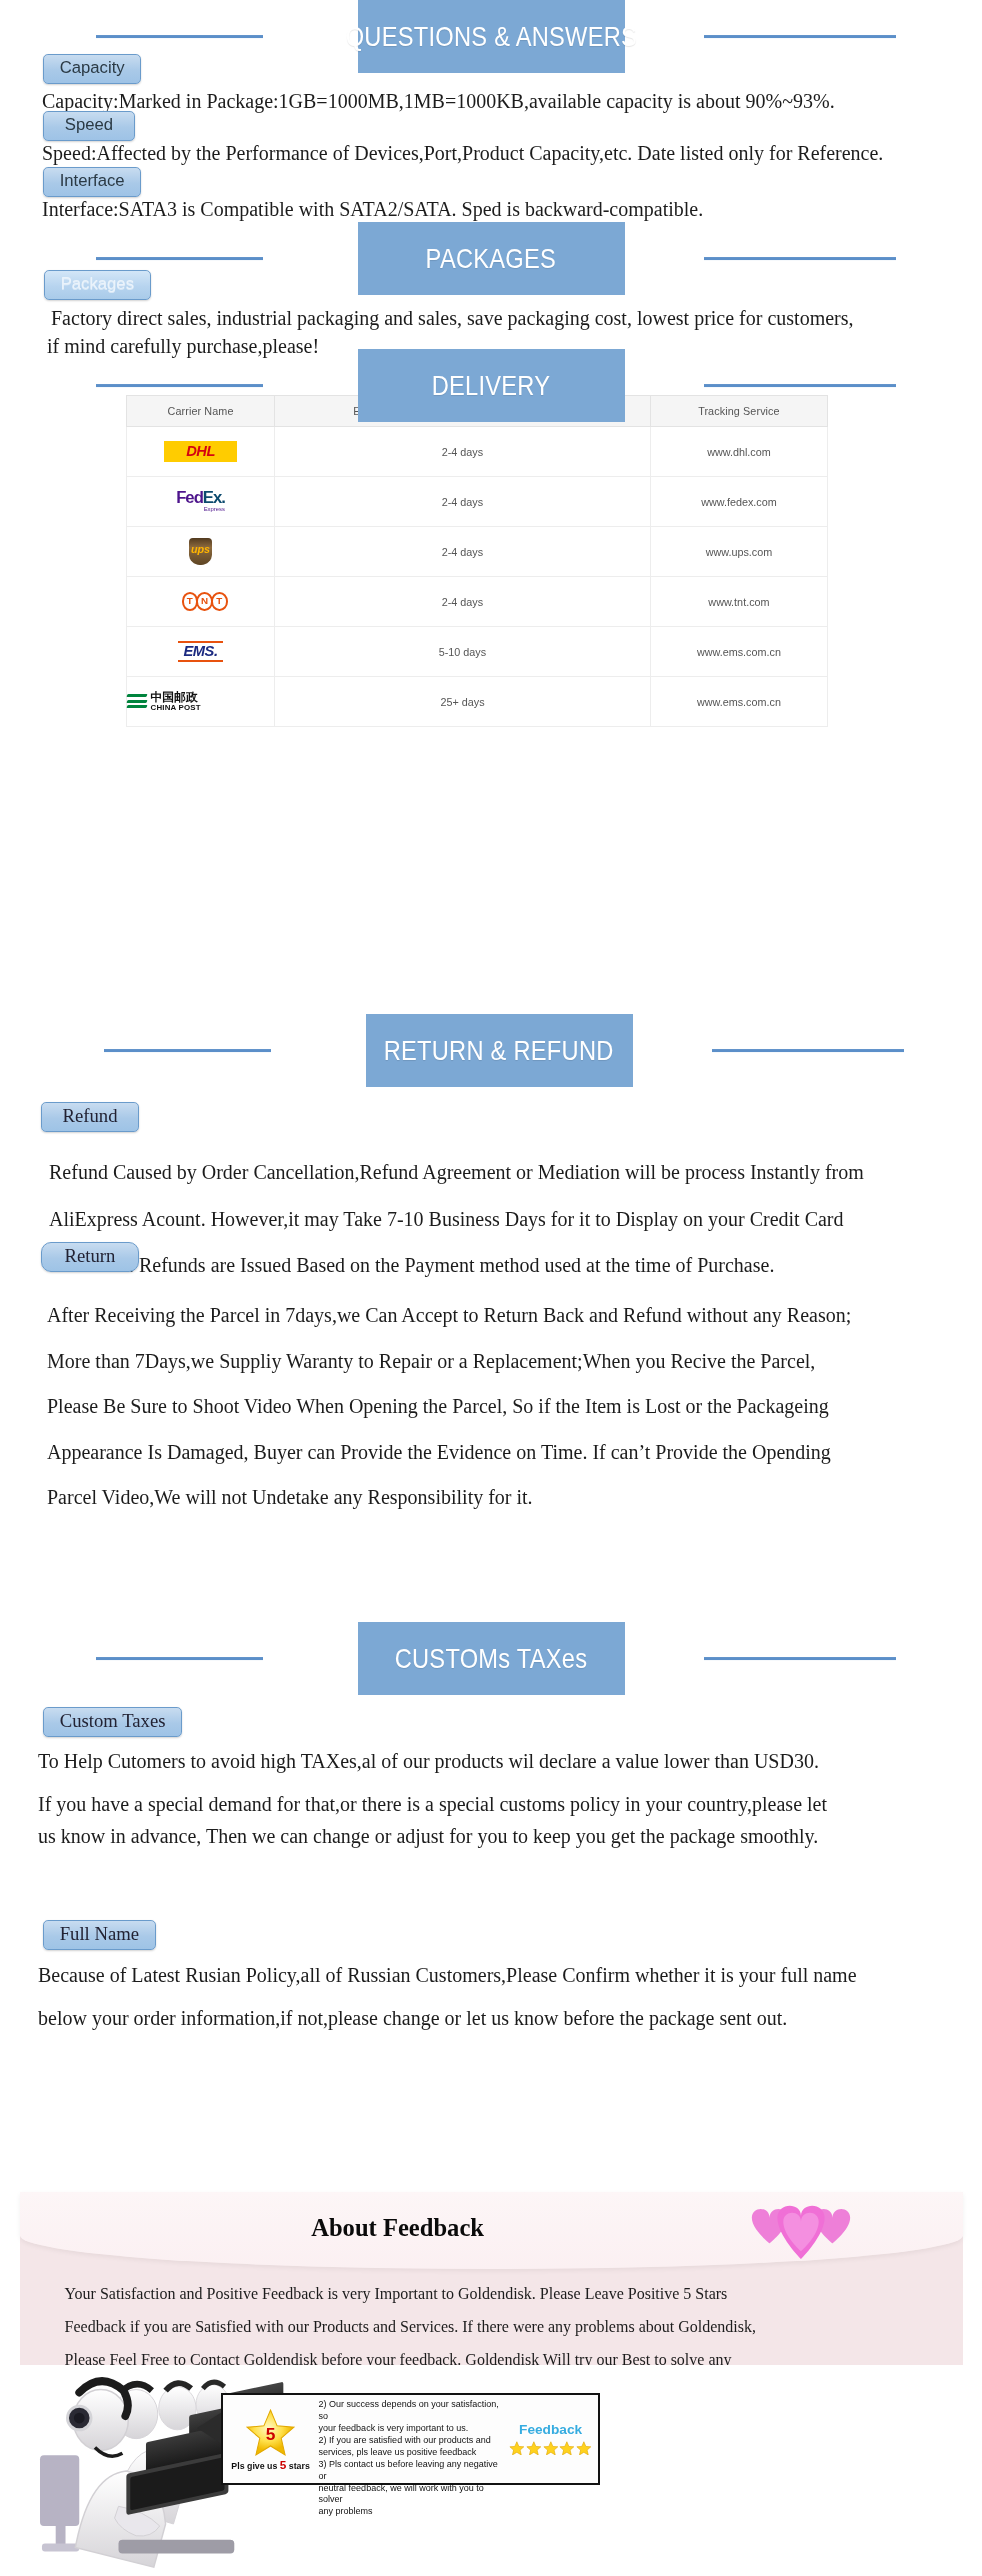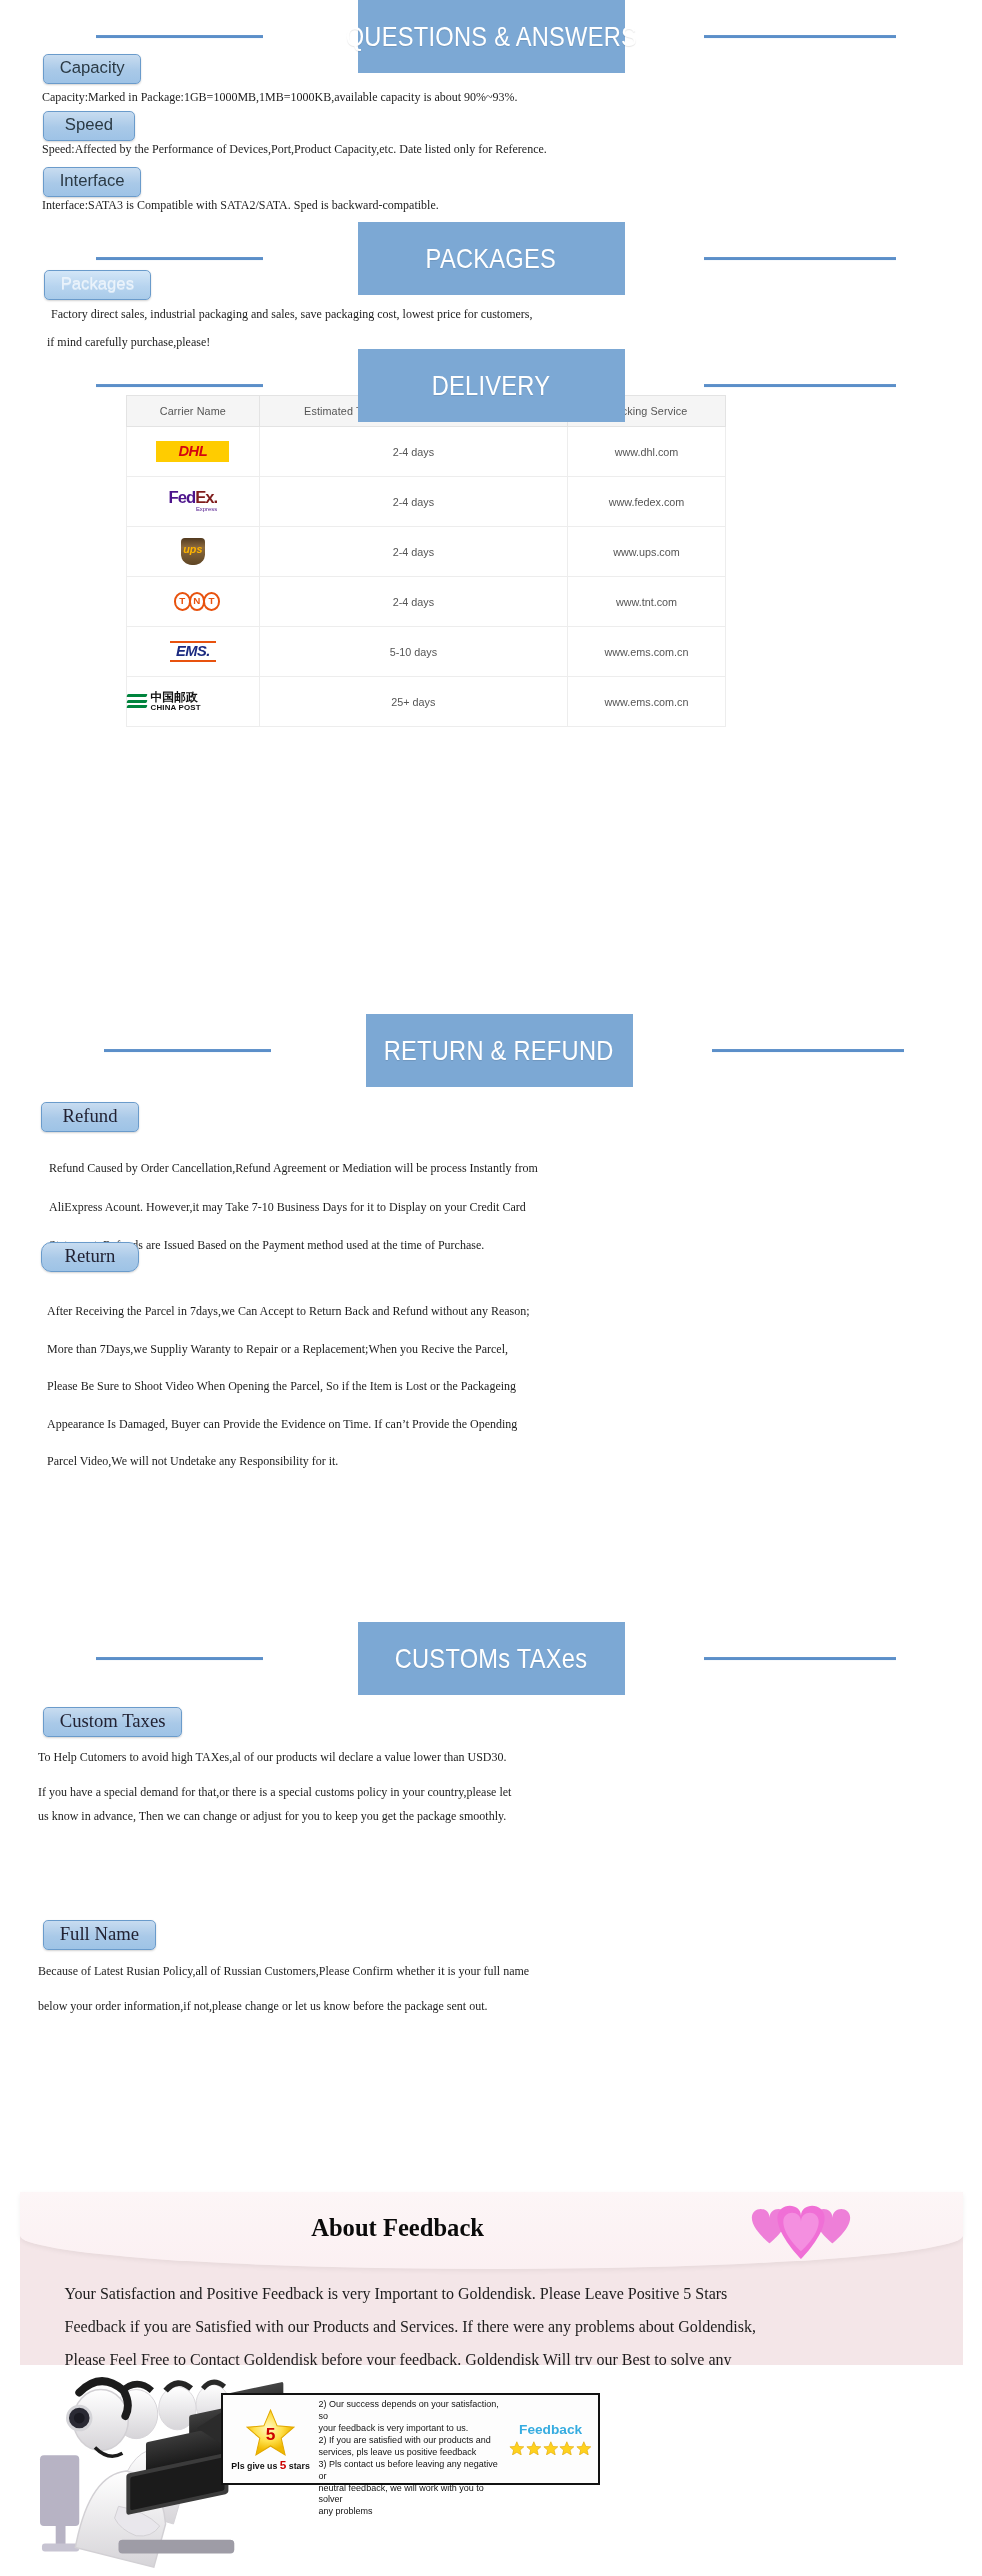--- a/index.html
+++ b/index.html
@@ -80,31 +80,31 @@
   }
   .label-pill.ghost {
     color: #eaf3fb;
     background: linear-gradient(180deg, #d3e6f7 0%, #b7d4ef 55%, #a9cbe9 100%);
     text-shadow: 0 1px 0 rgba(255,255,255,0.5);
   }
 
   
   .para {
     font-family: "Liberation Serif", "DejaVu Serif", serif;
-    font-size: 12px;
+    font-size: 20px;
     color: #1c1c1c;
     white-space: nowrap;
   }
 
   .abs { position: absolute; }
 
   
   .ship-table {
     border-collapse: collapse;
-    width: 600px;
+    width: 702px;
     background: #ffffff;
     font-family: "Liberation Sans", "DejaVu Sans", sans-serif;
   }
   .ship-table th {
     background: #f5f5f5;
     border: 1px solid #e3e3e3;
     font-size: 10.8px;
     font-weight: 400;
     color: #555;
     height: 31px;
@@ -130,21 +130,21 @@
     color: #D40511; font-family: "Liberation Sans", sans-serif;
     font-weight: 700; font-style: italic; font-size: 14.7px;
     line-height: 21.6px; letter-spacing: -0.5px;
   }
   .logo-fedex {
     font-family: "Liberation Sans", sans-serif;
     font-weight: 700; font-size: 16.7px; line-height: 1;
     letter-spacing: -1px;
   }
   .logo-fedex .fed { color: #4D148C; }
-  .logo-fedex .ex  { color: #7f1d1d; }
+  .logo-fedex .ex  { color: #0c4a6e; }
   .logo-fedex .sub {
     display: block; font-size: 5.9px; font-weight: 400;
     color: #4D148C; letter-spacing: 0; text-align: right; margin-top: 1px;
   }
   .logo-ups {
     width: 23.6px; height: 27.5px;
     background: linear-gradient(180deg, #51391F 0%, #8C6A3E 35%, #5E4524 100%);
     border-radius: 3.9px 3.9px 10.8px 10.8px;
     color: #FFB500; font-family: "Liberation Sans", sans-serif;
     font-weight: 700; font-size: 10.8px; line-height: 23.6px; text-align: center;

